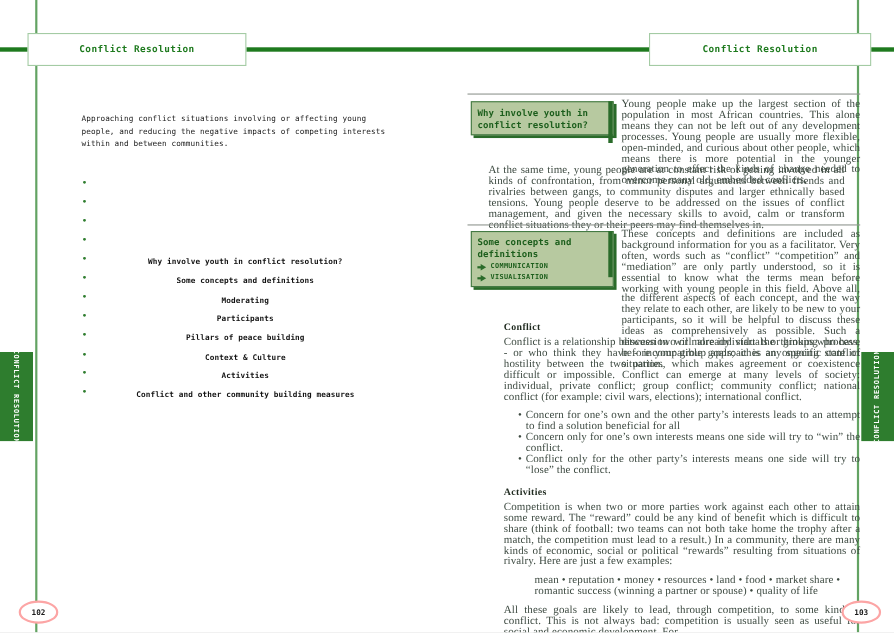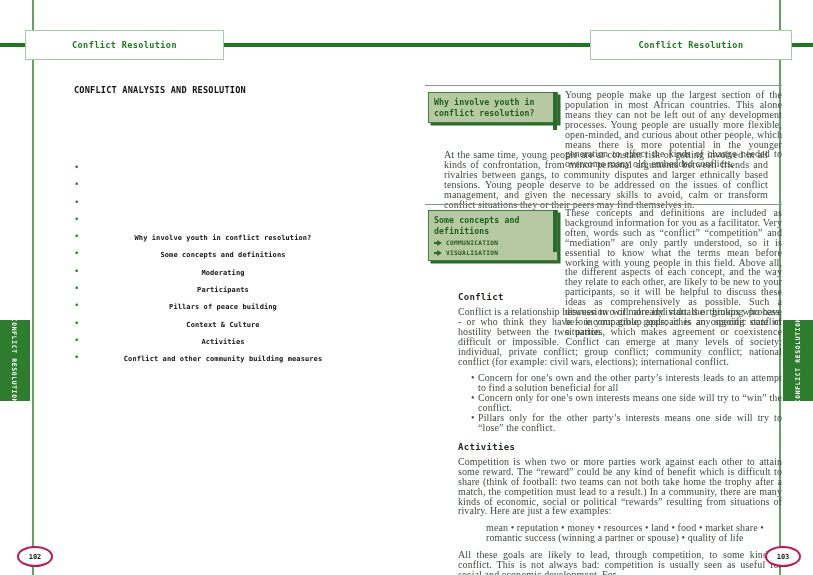--- a/index.html
+++ b/index.html
@@ -14,21 +14,21 @@
           z-index:2;display:flex;align-items:center;justify-content:center;}
   .hdrbox span{color:#1e7a1e;font-weight:bold;font-size:8.5px;letter-spacing:0.4px;}
   
   .sidetab{position:absolute;top:320px;width:30px;height:81px;background:#2e7d2e;z-index:2;
            display:flex;align-items:center;justify-content:center;overflow:hidden;}
   .sidetab span{color:#ffffff;font-weight:bold;font-size:6.3px;letter-spacing:0.7px;white-space:nowrap;}
   .sidetab.left span{transform:rotate(90deg);}
   .sidetab.right span{transform:rotate(-90deg);}
   
   .pagenum{position:absolute;top:546px;width:32px;height:17px;background:#ffffff;
-           border:2px solid #be185d;border-radius:50%;z-index:3;
+           border:2px solid #fca5a5;border-radius:50%;z-index:3;
            display:flex;align-items:center;justify-content:center;}
   .pagenum span{font-size:7px;font-weight:bold;color:#1a1a1a;}
   
   .ltitle{position:absolute;left:74px;top:85px;width:300px;font-size:8.6px;font-weight:bold;
           color:#111111;letter-spacing:0.2px;}
   .lintro{position:absolute;left:74px;top:103px;width:288px;font-size:7px;line-height:11.7px;
           color:#1a1a1a;letter-spacing:0.1px;}
   .llist{position:absolute;left:74px;top:161px;width:298px;}
   .lrow{position:relative;height:17.3px;}
   .ldot{position:absolute;left:0;top:2px;color:#2e7d2e;font-size:9px;line-height:9px;}
@@ -44,21 +44,21 @@
   .narrowp{position:absolute;left:565px;width:217px;}
   .widep{position:absolute;left:444px;width:324px;}
   .concept-item{display:flex;align-items:center;margin-top:3px;}
   .concept-item .txt{color:#1c5e1c;font-weight:bold;font-size:6.2px;letter-spacing:0.3px;}
   .arrow-icon{display:inline-block;position:relative;width:9px;height:6px;margin-right:3px;flex:none;}
   .arrow-icon::before{content:"";position:absolute;left:0;top:2px;width:4px;height:2px;background:#2a6b2a;}
   .arrow-icon::after{content:"";position:absolute;left:3px;top:0;width:0;height:0;
     border-top:3px solid transparent;border-bottom:3px solid transparent;border-left:5px solid #2a6b2a;}
   
   .maincol{position:absolute;left:458px;top:292px;width:324px;}
-  .rheading{font-size:9px;font-weight:bold;color:#1f2a1f;letter-spacing:0.3px;margin:0 0 5px 0;}
+  .rheading{font-size:9px;font-weight:bold;color:#1f2a1f;letter-spacing:0.3px;margin:0 0 5px 0;font-family:Liberation Serif, serif;}
   .maincol p{margin:0 0 7px 0;}
   .rbullets{margin:0 0 5px 13px;padding:0;list-style:none;}
   .rbullets li{position:relative;padding-left:7px;text-align:justify;}
   .rbullets li::before{content:"\2022";position:absolute;left:0;top:0;}
   .examples{margin:0 0 7px 28px;width:278px;text-align:left;}
   .mt{margin-top:9px;}
 </style>
 </head>
 <body>
 
@@ -68,21 +68,21 @@
   <div class="vline" style="left:779px"></div>
   <div class="hline"></div>
 
   <div class="hdrbox" style="left:25px;width:197px">
     <span>Conflict Resolution</span>
   </div>
   <div class="hdrbox" style="left:590px;width:200px">
     <span>Conflict Resolution</span>
   </div>
 
-  <div class="ltitle">CONFLICT ANALYSIS AND RESOLUTION</div>
+  <div class="lintro">Approaching conflict situations involving or affecting young people, and reducing the negative impacts of competing interests within and between communities.</div>
 
   <div class="llist">
     <div class="lrow">
         <span class="ldot">•</span>
         <span class="ltext"></span>
       </div>
     <div class="lrow">
         <span class="ldot">•</span>
         <span class="ltext"></span>
       </div>
@@ -150,21 +150,21 @@
   </div>
   <div class="sepbar" style="top:210px;height:42px"></div>
   <div class="narrowp serif" style="top:208px">These concepts and definitions are included as background information for you as a facilitator. Very often, words such as “conflict” “competition” and “mediation” are only partly understood, so it is essential to know what the terms mean before working with young people in this field. Above all, the different aspects of each concept, and the way they relate to each other, are likely to be new to your participants, so it will be helpful to discuss these ideas as comprehensively as possible. Such a discussion will already start the thinking process, before your group approaches any specific conflict situation.</div>
 
   <div class="maincol">
     <div class="rheading">Conflict</div>
     <p class="serif">Conflict is a relationship between two or more individuals or groups who have - or who think they have - incompatible goals; it is an ongoing state of hostility between the two parties, which makes agreement or coexistence difficult or impossible. Conflict can emerge at many levels of society: individual, private conflict; group conflict; community conflict; national conflict (for example: civil wars, elections); international conflict.</p>
     <ul class="rbullets serif">
       <li>Concern for one’s own and the other party’s interests leads to an attempt to find a solution beneficial for all</li>
       <li>Concern only for one’s own interests means one side will try to “win” the conflict.</li>
-      <li>Pillars only for the other party’s interests means one side will try to “lose” the conflict.</li>
+      <li>Conflict only for the other party’s interests means one side will try to “lose” the conflict.</li>
     </ul>
     <div class="rheading mt">Activities</div>
     <p class="serif">Competition is when two or more parties work against each other to attain some reward. The “reward” could be any kind of benefit which is difficult to share (think of football: two teams can not both take home the trophy after a match, the competition must lead to a result.) In a community, there are many kinds of economic, social or political “rewards” resulting from situations of rivalry. Here are just a few examples:</p>
     <div class="examples serif">mean • reputation • money • resources • land • food • market share • romantic success (winning a partner or spouse) • quality of life</div>
     <p class="serif">All these goals are likely to lead, through competition, to some kind of conflict. This is not always bad: competition is usually seen as useful for social and economic development. For</p>
   </div>
 
   <div class="sidetab left" style="left:0">
     <span>CONFLICT RESOLUTION</span>
   </div>

